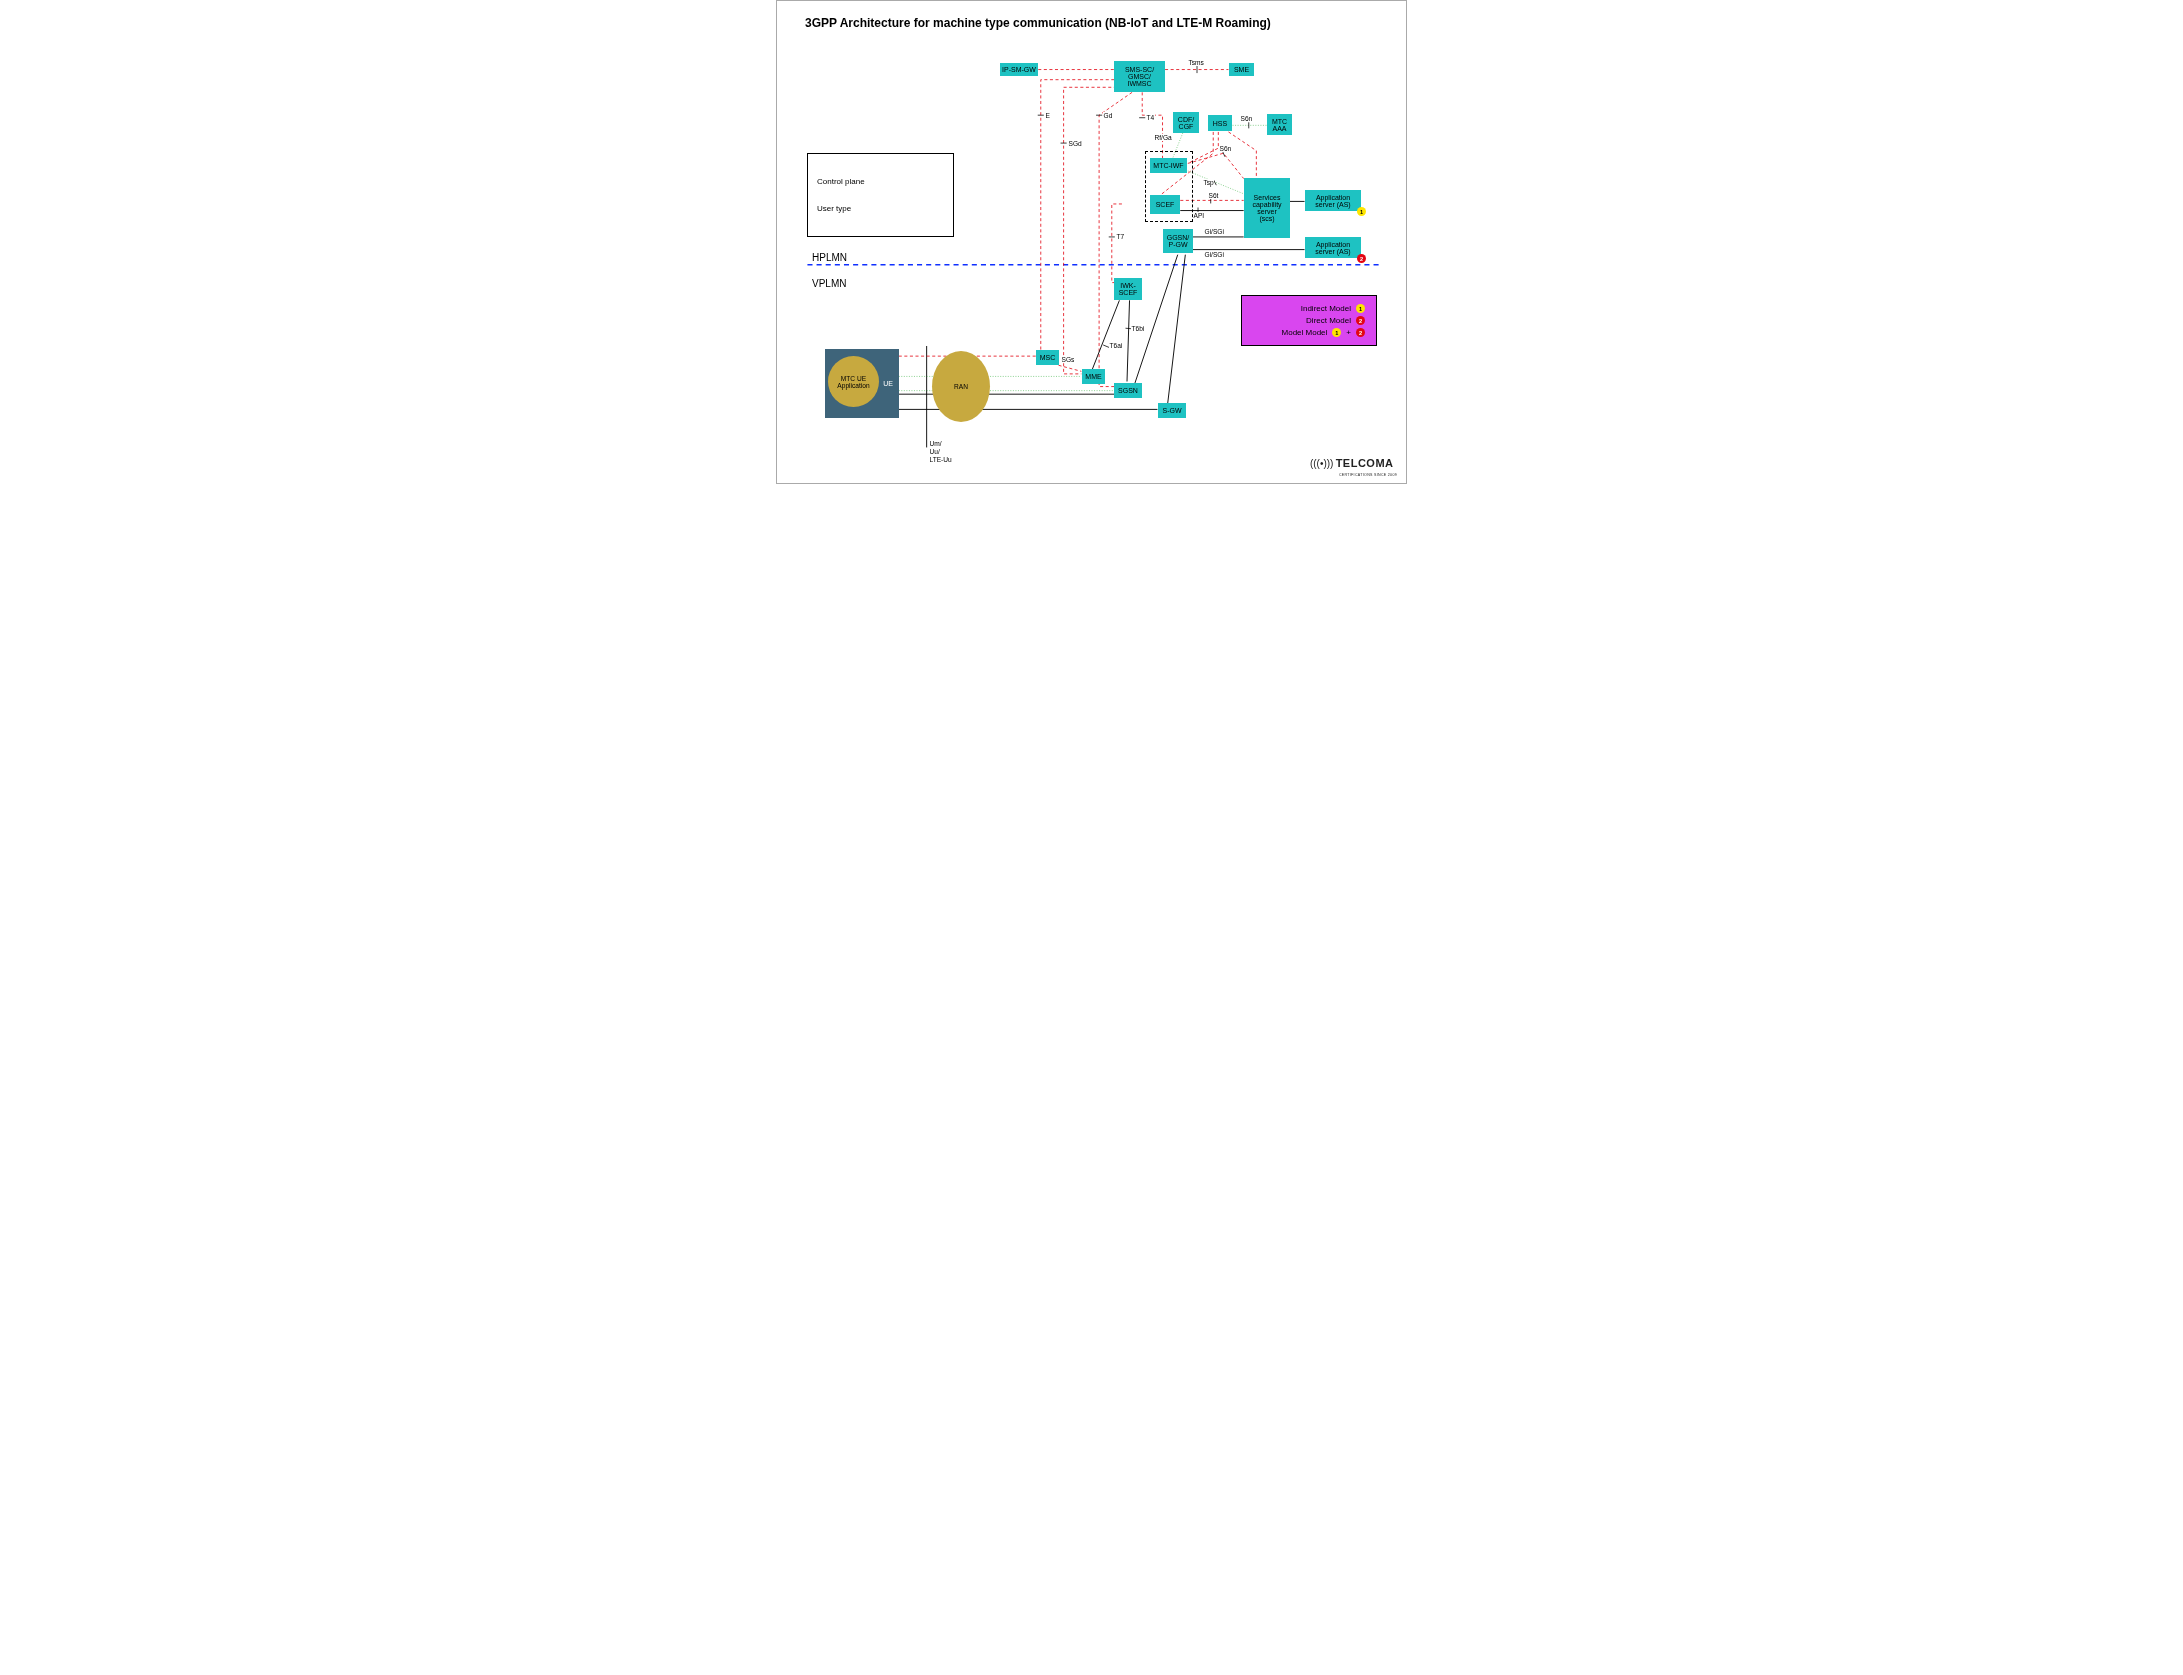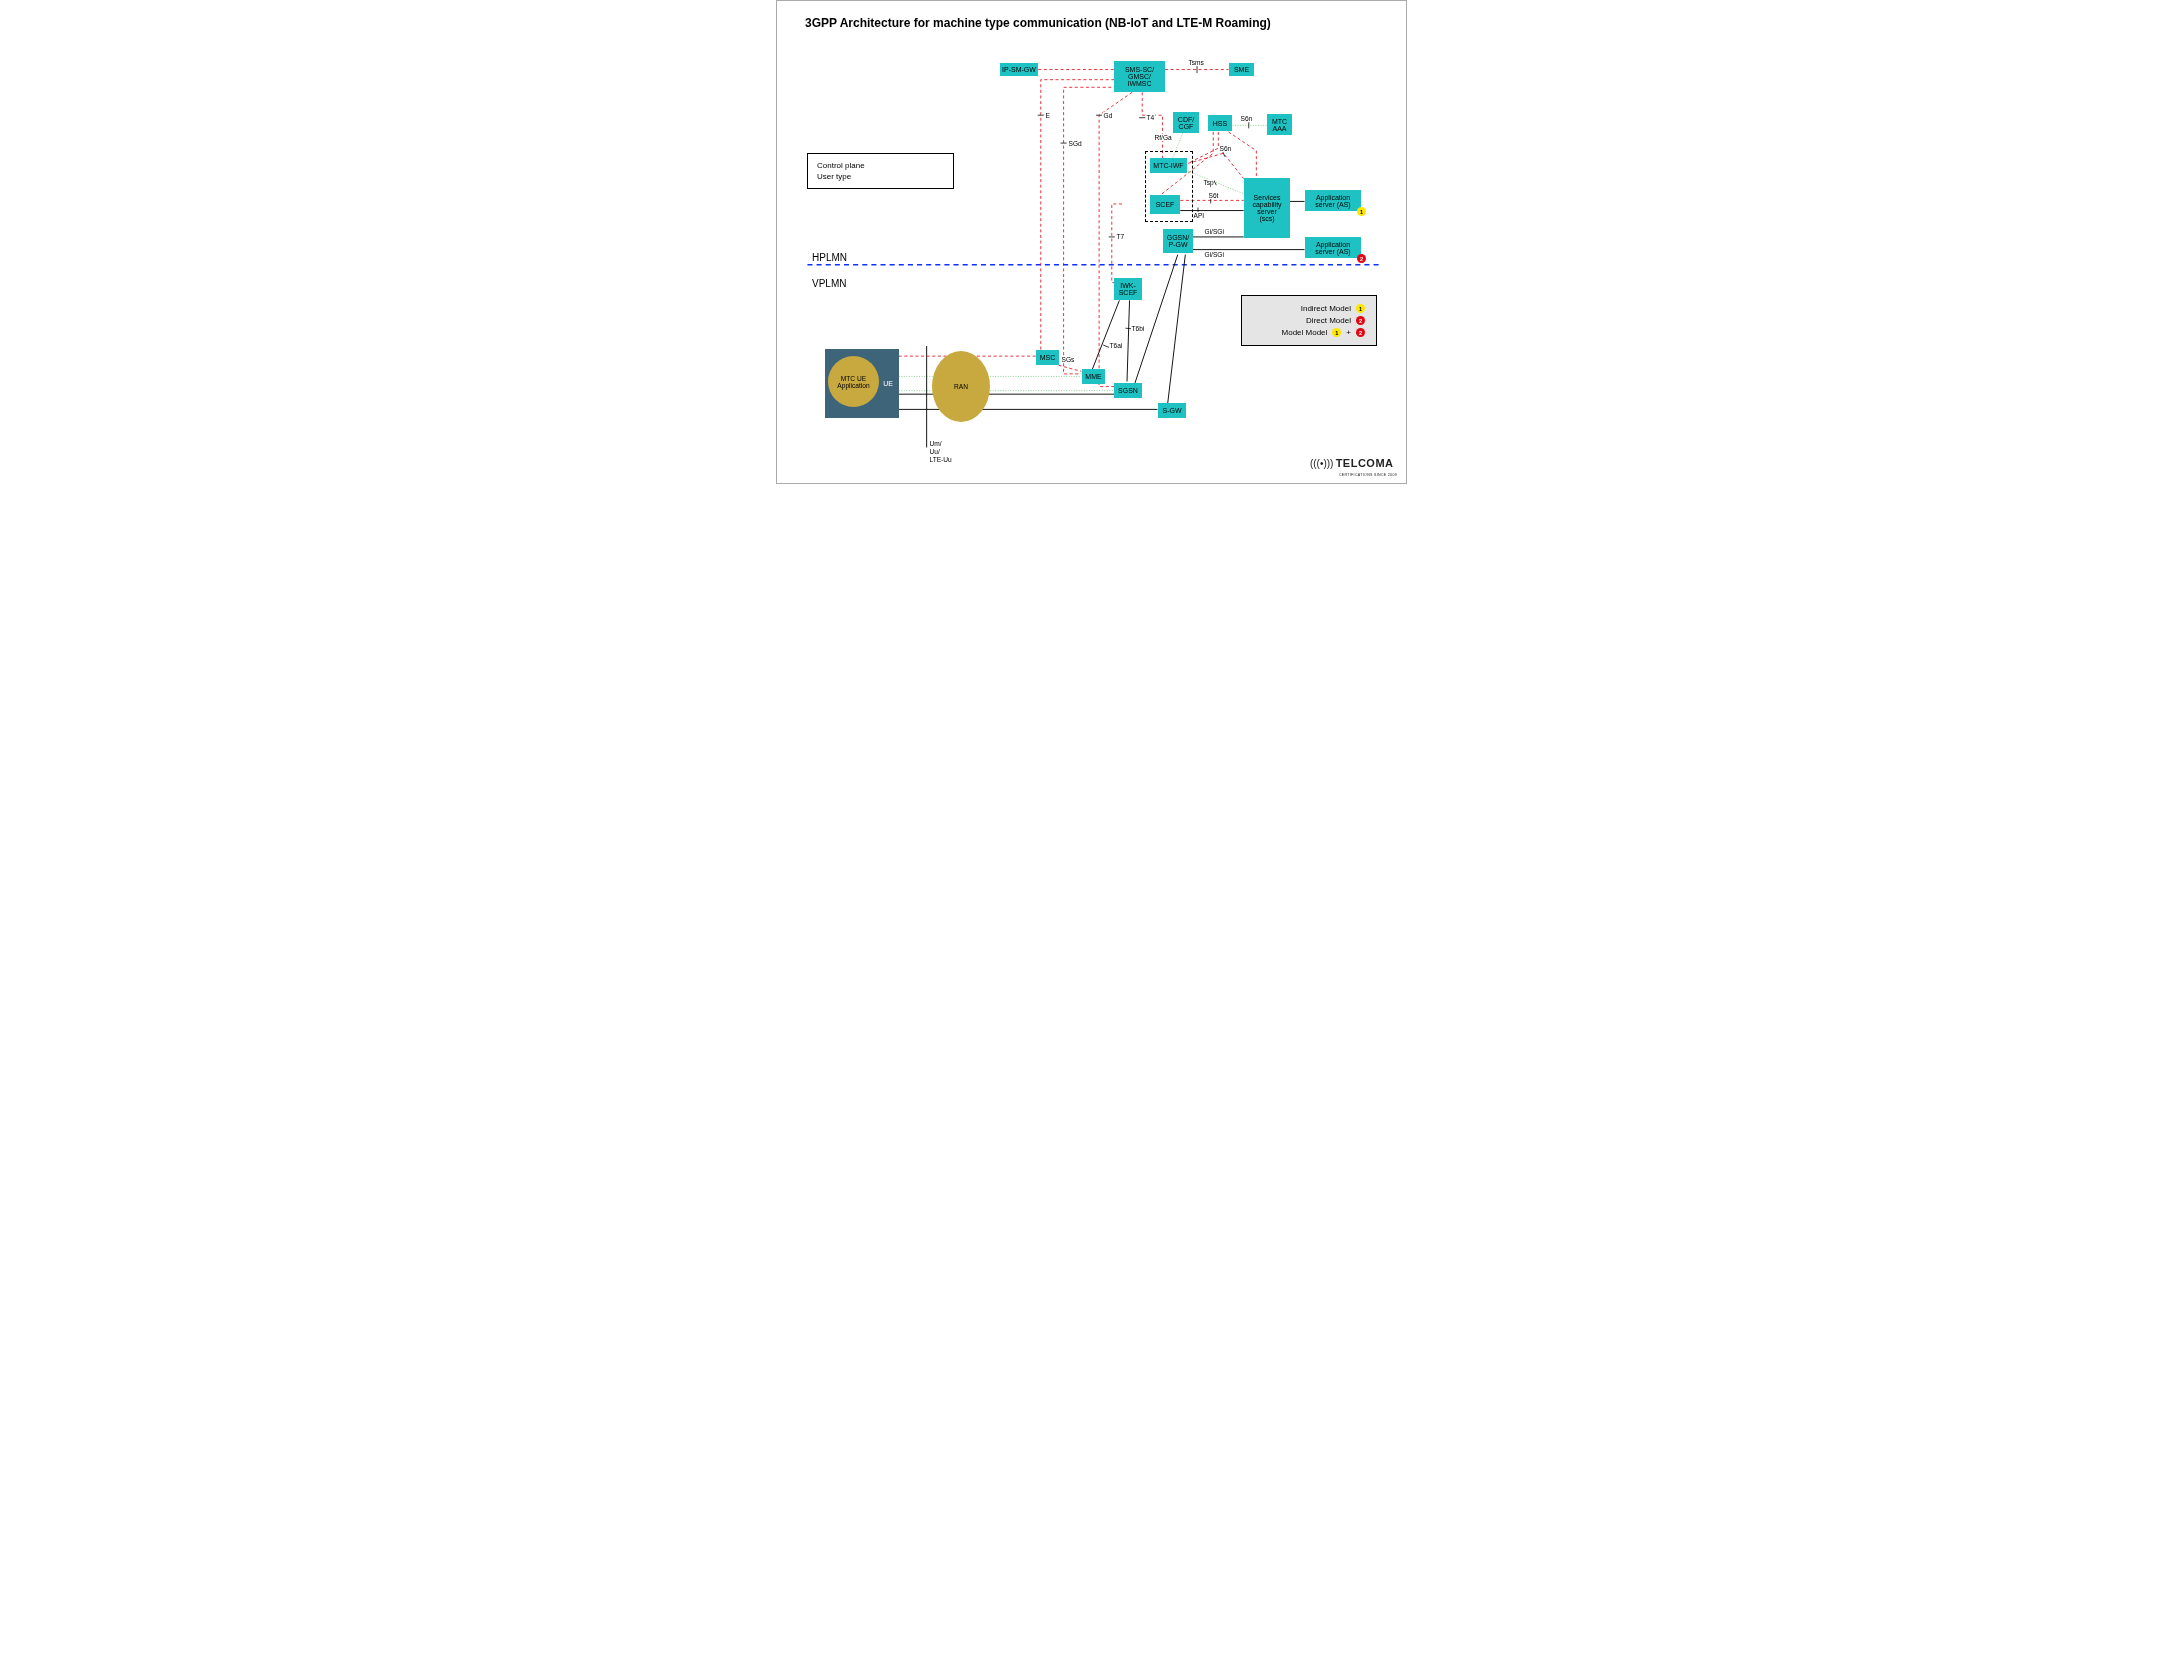--- a/index.html
+++ b/index.html
@@ -3,22 +3,22 @@
 <meta charset="utf-8">
 <style>
   html,body{margin:0;padding:0;background:#fff;font-family:"Segoe UI",Arial,sans-serif}
   .canvas{position:relative;width:629px;height:482px;margin:0 auto;border:0.5px solid #aaa}
   .title{position:absolute;font-weight:700;font-size:12px}
   .node{position:absolute;background:#1ec2c2;display:flex;align-items:center;justify-content:center;text-align:center;font-size:7px;padding:1px 2px;box-sizing:border-box}
   .ue-box{position:absolute;background:#3e647a;color:#fff;display:flex;align-items:center;justify-content:flex-end;font-size:7px;padding-right:6px;box-sizing:border-box}
   .ellipse{position:absolute;background:#c7a93f;border-radius:50%;display:flex;align-items:center;justify-content:center;text-align:center;font-size:6.6px;color:#000}
   .dashed-box{position:absolute;border:1px dashed #000}
   .legend-box{position:absolute;border:1px solid #000;background:#fff;font-size:8px;padding:5px 9px}
-  .legend-row{display:flex;align-items:flex-end;gap:7px;margin:2px 0}
-  .model-box{position:absolute;border:1px solid #000;background:#e5e5e5;font-size:8px;padding:5px 11px}
+  .legend-row{display:flex;align-items:flex-end;gap:7px;margin:18px 0}
+  .model-box{position:absolute;border:1px solid #000;background:#d946ef;font-size:8px;padding:5px 11px}
   .model-row{display:flex;align-items:center;justify-content:flex-end;gap:5px;margin:3px 0}
   .circ{width:9px;height:9px;border-radius:50%;display:inline-flex;align-items:center;justify-content:center;font-size:5.6px;font-weight:700}
   .circ.y{background:#ffe600;color:#000}
   .circ.r{background:#e30613;color:#fff}
   .label{position:absolute;font-size:6.6px;background:#fff;padding:0 0.5px}
   .big-label{position:absolute;font-size:10px}
   .logo{position:absolute;right:9px;bottom:5px;font-family:Arial,sans-serif;text-align:left;color:#222}
   .logo .t{font-weight:700;font-size:11px;letter-spacing:0.5px}
   .logo .s{font-size:3.6px;letter-spacing:0.3px}
   svg.net{position:absolute;left:0;top:0;width:629px;height:482px;pointer-events:none}

